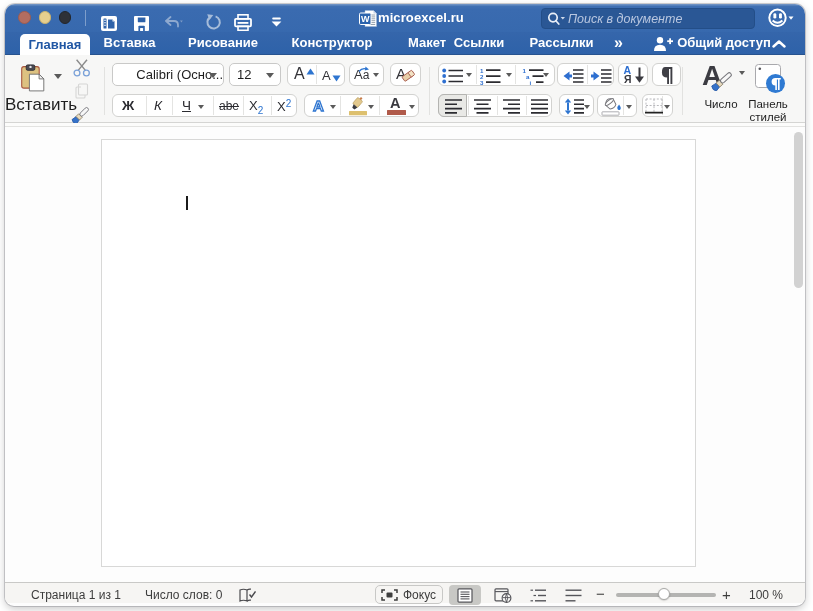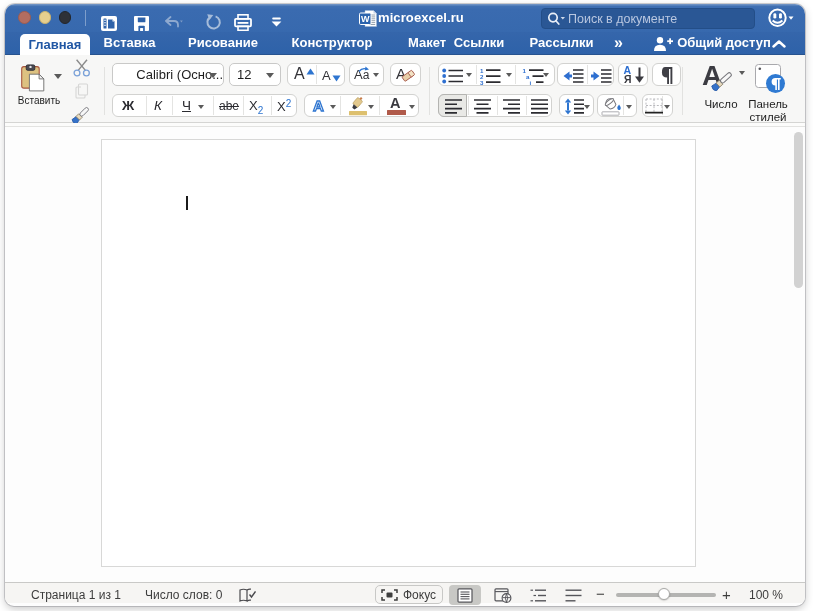--- a/index.html
+++ b/index.html
@@ -24,21 +24,21 @@
   .l-yel { left:33.5px; background:#e6cf8e; border:0.5px solid #c9b26f; }
   .l-drk { left:53.7px; background:#2e3138; border:0.5px solid #23262c; }
   .tbar-sep { position:absolute; left:80px; top:6px; width:1px; height:16px; background:rgba(255,255,255,0.35); }
   .title-text {
     position:absolute; left:373px; top:0; height:28px; line-height:28px;
     color:#ffffff; font-size:13px; font-weight:bold; letter-spacing:0.1px;
   }
   .search {
     position:absolute; left:536px; top:3.5px; width:214px; height:21px;
     background:#2a5795; border:1px solid #234e88; border-radius:4px;
-    color:#b9c7e0; font-size:12.5px; line-height:19px;
+    color:#b9c7e0; font-size:12.5px; line-height:19px;font-style:italic;
   }
   .search .ph { position:absolute; left:26px; top:1px; }
   .tab-active {
     position:absolute; left:15px; top:1.5px; width:70px; height:21.5px;
     background:#ffffff; border-radius:5px 5px 0 0;
     color:#2157a4; font-size:13px; font-weight:bold; text-align:center; line-height:22px;
   }
   .tab { position:absolute; top:0; height:22px; line-height:21px; color:#ffffff; font-size:13px; font-weight:bold; transform:translateX(-50%); white-space:nowrap; }
   .ribbon {
     position:absolute; left:0; top:51px; width:100%; height:67.5px;
@@ -163,21 +163,21 @@
   <div class="ribbon" id="ribbon">
 
     <svg style="position:absolute;left:16px;top:9px;" width="25" height="28" viewBox="0 0 25 28">
       <rect x="0.7" y="2.6" width="17.5" height="21.5" rx="2.2" fill="#ddc281" stroke="#a8563f" stroke-width="1.1"></rect>
       <rect x="5.2" y="0.9" width="8.6" height="5.4" rx="1.4" fill="#4a4a52" stroke="#2e2e34" stroke-width="0.9"></rect>
       <circle cx="9.5" cy="2.9" r="1.2" fill="#e8e8ec"></circle>
       <path d="M8.2 10.2 H17.9 L22.6 14.9 V26.9 H8.2 Z" fill="#ffffff" stroke="#6b6b6b" stroke-width="0.9" transform="translate(0.2,0)"></path>
       <path d="M18.1 10.2 V14.9 H22.8 Z" fill="#f2f2f2" stroke="#6b6b6b" stroke-width="0.9"></path>
     </svg>
     <div class="darr" style="left:49px;top:19px;"></div>
-    <div style="position:absolute;left:0px;top:40px;width:68px;text-align:center;font-size:10px;color:#1e1e1e;">Вставить</div>
+    <div style="position:absolute;left:0px;top:40px;width:68px;text-align:center;font-size:17px;color:#1e1e1e;">Вставить</div>
     <svg style="position:absolute;left:68px;top:3.5px;" width="18" height="18" viewBox="0 0 18 18">
       <line x1="3.6" y1="0.8" x2="12.4" y2="11.4" stroke="#8a8a8a" stroke-width="1.4"></line>
       <line x1="14" y1="0.8" x2="5.2" y2="11.4" stroke="#8a8a8a" stroke-width="1.4"></line>
       <circle cx="4" cy="14" r="2.9" fill="none" stroke="#7aa1d8" stroke-width="1.3"></circle>
       <circle cx="13.4" cy="14" r="2.9" fill="none" stroke="#7aa1d8" stroke-width="1.3"></circle>
     </svg>
     <svg style="position:absolute;left:69px;top:28px;" width="17" height="17" viewBox="0 0 17 17" opacity="0.35">
       <rect x="4.5" y="1" width="9" height="11" rx="1" fill="none" stroke="#9a9a9a" stroke-width="1.1"></rect>
       <path d="M7 4 H3 Q2 4 2 5 V14 Q2 15 3 15 H10 Q11 15 11 14 V12" fill="none" stroke="#9a9a9a" stroke-width="1.1"></path>
     </svg>

